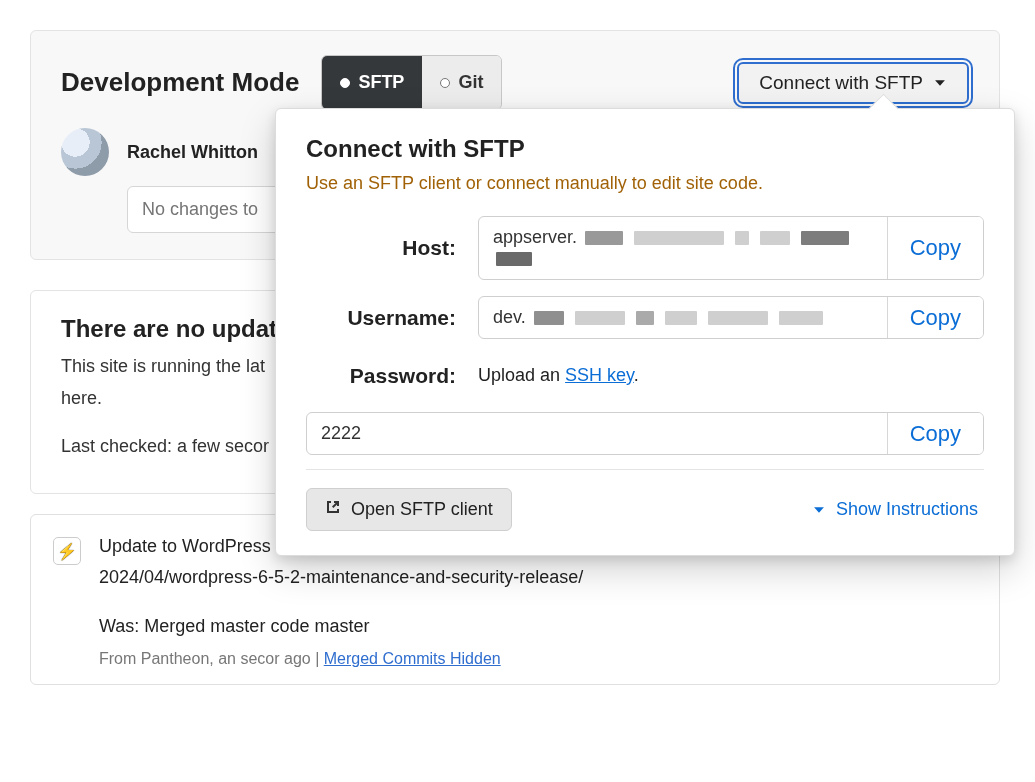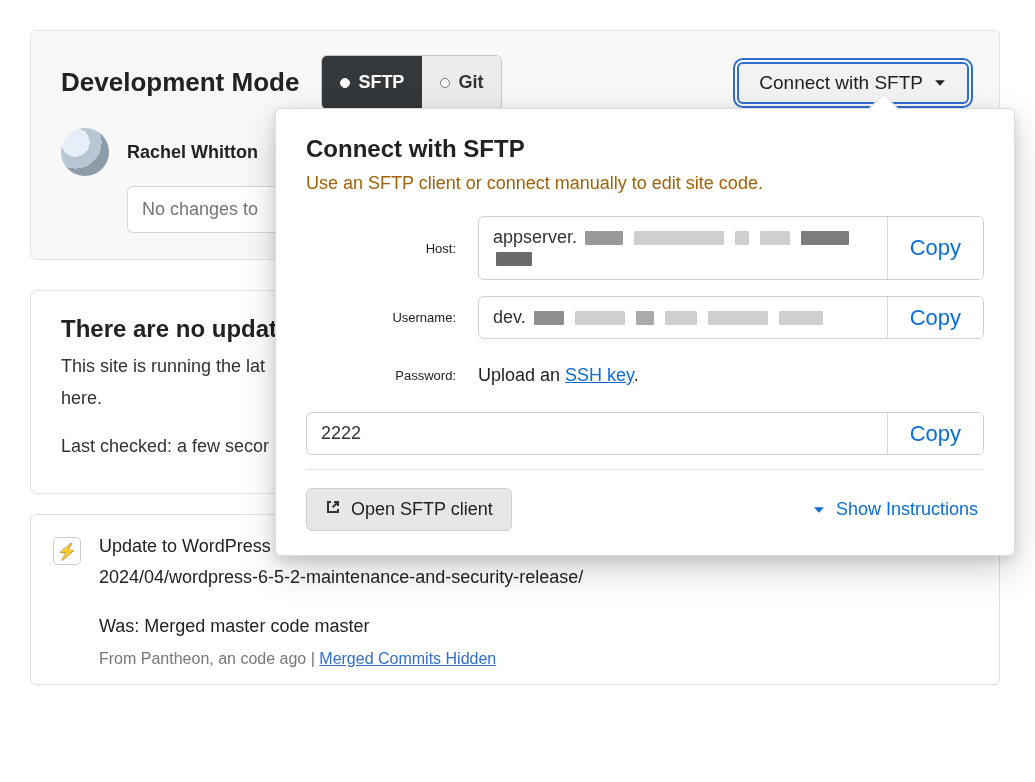--- a/index.html
+++ b/index.html
@@ -93,21 +93,21 @@
   .popover::before{
     content:"";position:absolute;top:-11px;right:120px;
     width:20px;height:20px;background:#fff;border-left:1px solid #dcdcdc;border-top:1px solid #dcdcdc;
     transform:rotate(45deg);
   }
   .pop-title{margin:0 0 10px 0;font-size:24px;font-weight:700;}
   .pop-sub{margin:0 0 22px 0;font-size:18px;color:#a16207;}
   .cred-row{
     display:flex;align-items:center;gap:22px;margin-bottom:16px;
   }
-  .cred-label{width:150px;text-align:right;font-weight:400;font-size:13px;}
+  .cred-label{width:150px;text-align:right;font-weight:700;font-size:21px;}
   .cred-field{
     flex:1;display:flex;align-items:stretch;
     border:1px solid #cfcfcf;border-radius:6px;overflow:hidden;background:#fff;
   }
   .cred-val{
     flex:1;padding:10px 14px;border:none;outline:none;font-size:18px;color:#333;
     background:transparent;min-width:0;
   }
   .copy-btn{
     padding:0 22px;border:none;border-left:1px solid #d7d7d7;background:#fff;
@@ -177,21 +177,21 @@
 <div class="commit-card">
   <div class="repo-icon">
       <span class="bolt">⚡</span>
     </div>
   <div class="commit-body">
     <div class="commit-text">
       <p>Update to WordPress 6.5.2. For more information, see https://wordpress.org/news/</p>
       <p>2024/04/wordpress-6-5-2-maintenance-and-security-release/</p>
       <p style="margin-top:22px;">Was: Merged master code master</p>
       <div class="commit-meta">
-        <span>From Pantheon, an code ago | </span><a>Merged Commits Hidden</a>
+        <span>From Pantheon, an secor ago | </span><a>Merged Commits Hidden</a>
       </div>
     </div>
     <div class="commit-id">2131383190</div>
   </div>
 </div>
 
 <div class="popover">
   <h3 class="pop-title">Connect with SFTP</h3>
   <p class="pop-sub">Use an SFTP client or connect manually to edit site code.</p>
 

